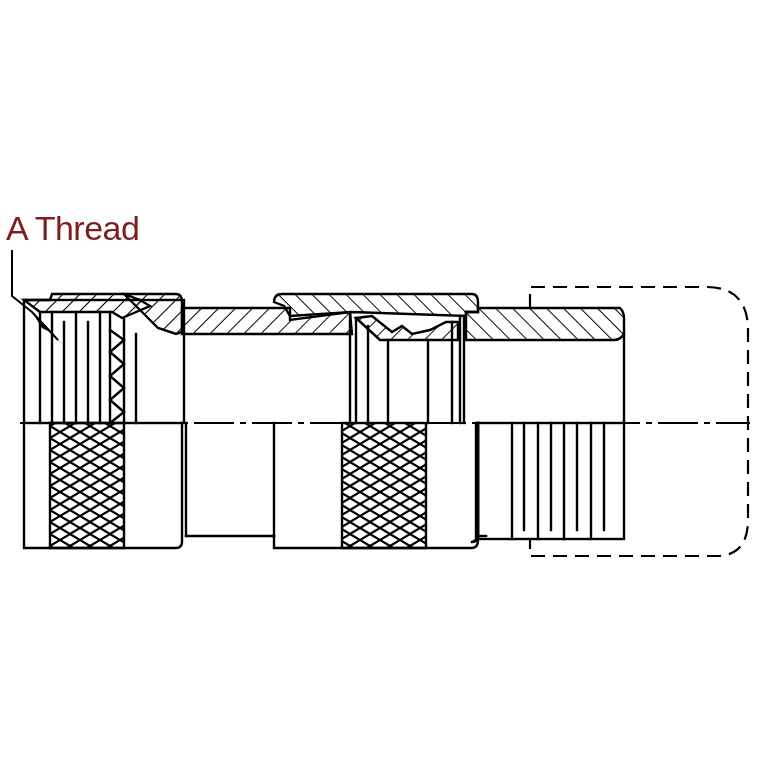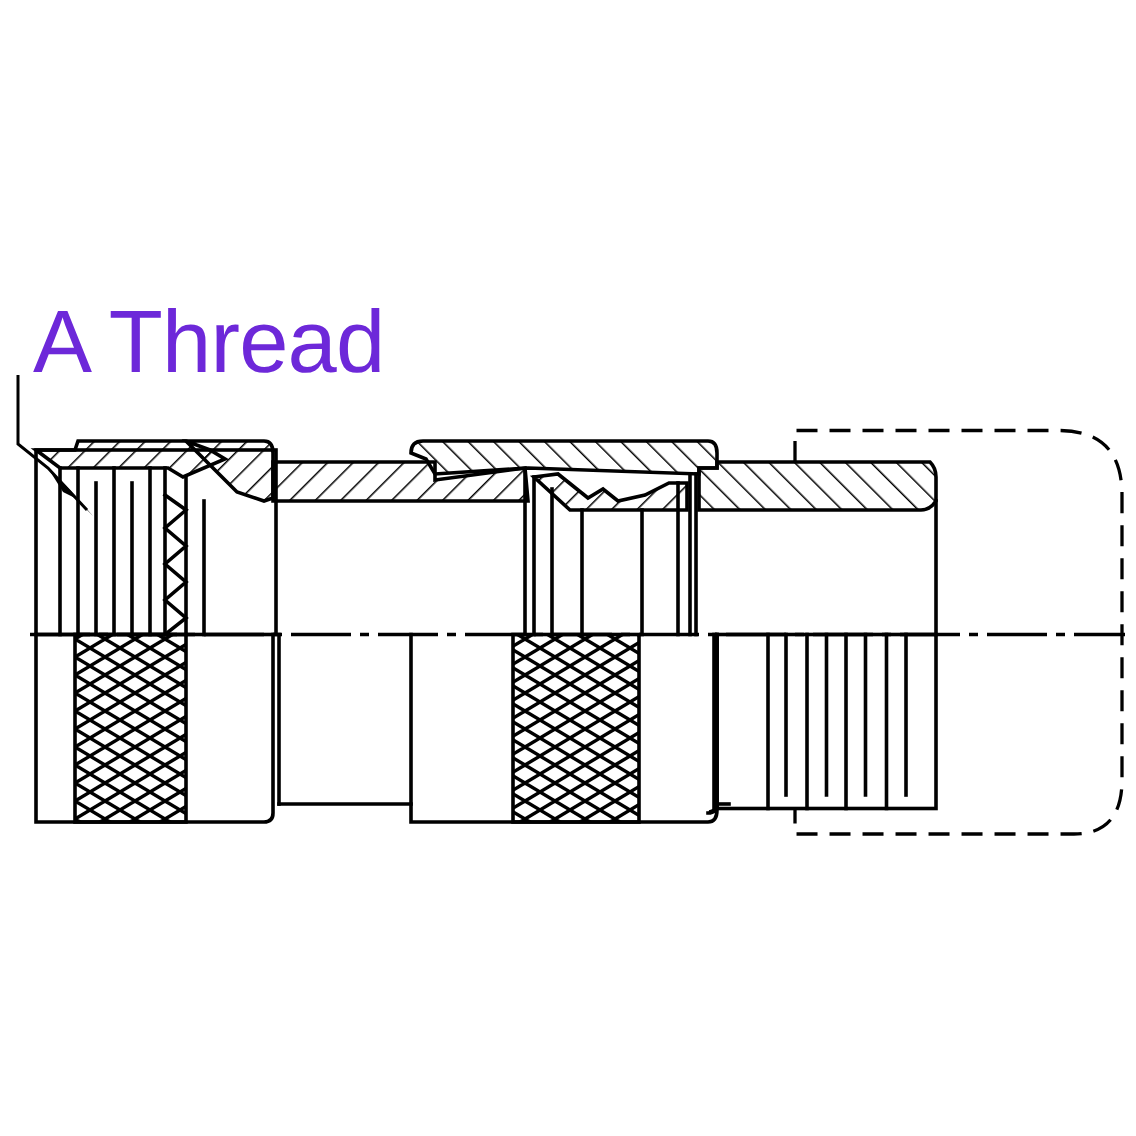--- a/index.html
+++ b/index.html
@@ -1,19 +1,19 @@
 <!DOCTYPE html>
 <html><head>
 <meta charset="utf-8">
 <style>
   html, body { margin: 0; padding: 0; background: #ffffff; }
   body { width: 757px; height: 757px; position: relative; overflow: hidden; }
   #drawing { position: absolute; left: 0; top: 0; width: 757px; height: 757px; }
-  .label { position: absolute; left: 22px; top: 200px; font-family: "Liberation Sans", sans-serif;
-           font-size: 59px; color: #6d28d9; letter-spacing: -0.5px; line-height: 56px; }
+  .label { position: absolute; left: 6px; top: 200px; font-family: "Liberation Sans", sans-serif;
+           font-size: 34px; color: #7f1d1d; letter-spacing: -0.5px; line-height: 56px; }
   .ln { stroke: #000; stroke-width: 2.4; fill: none; stroke-linecap: square; }
   .thin { stroke: #000; stroke-width: 2; fill: none; }
   .dash { stroke: #000; stroke-width: 2.2; fill: none; stroke-dasharray: 14 8; }
   .hatchfill { fill: url(#hatchR); stroke: #000; stroke-width: 2.4; }
   .hatchfillL { fill: url(#hatchL); stroke: #000; stroke-width: 2.4; }
   .knurl { fill: url(#knurl); stroke: #000; stroke-width: 2.4; }
 </style>
 </head>
 <body>
 

